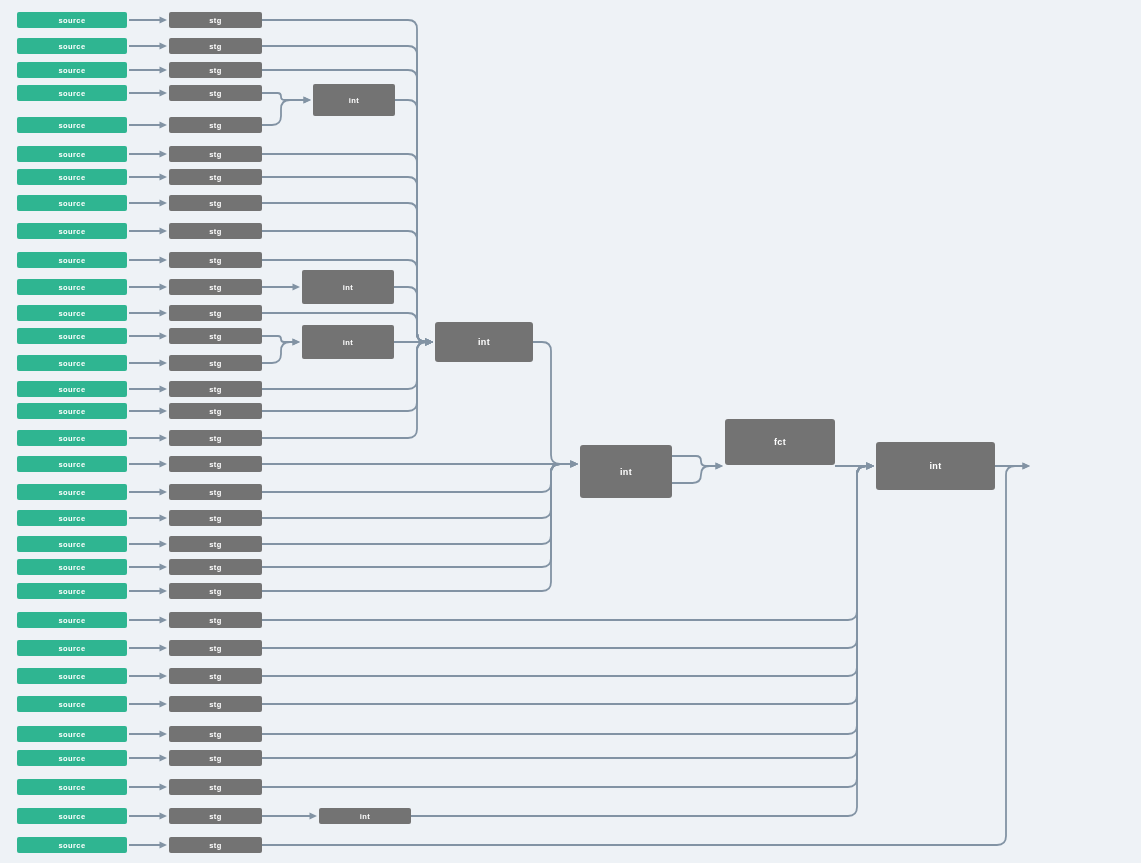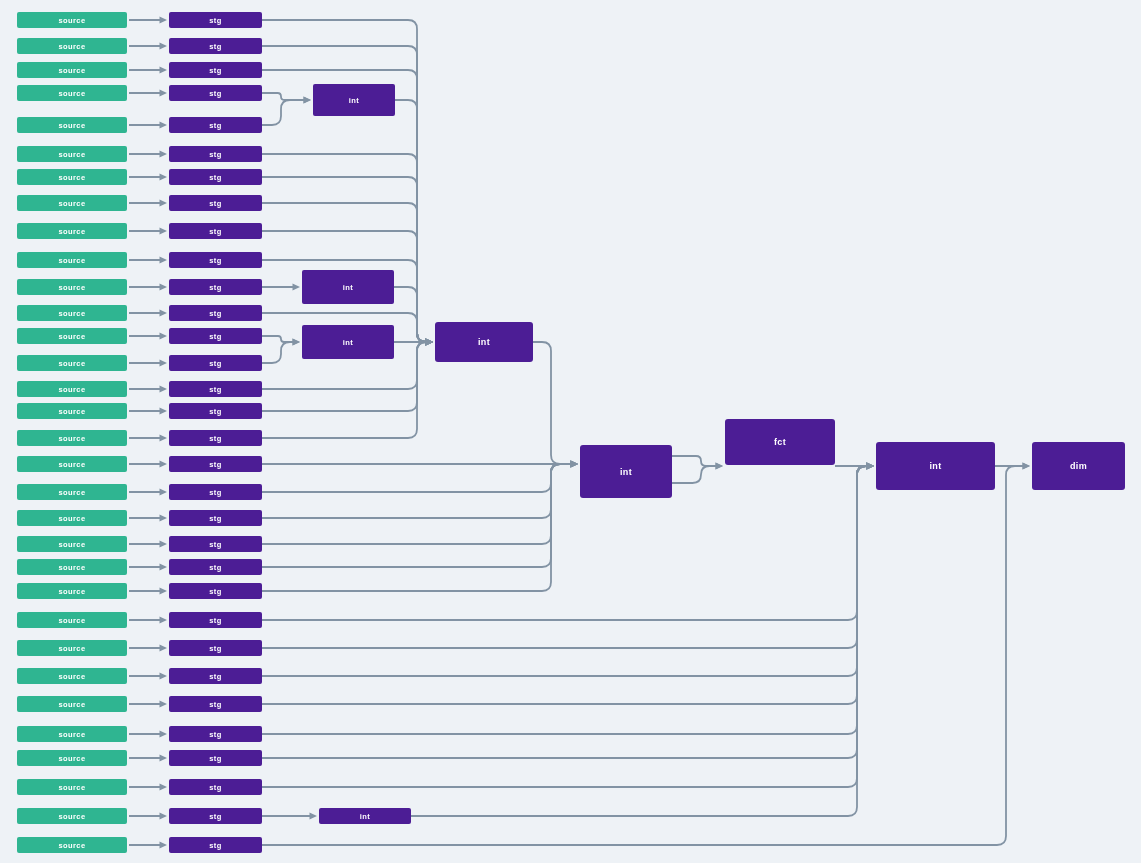--- a/index.html
+++ b/index.html
@@ -18,21 +18,21 @@
     font-weight:700;
     font-size:7.5px;
     letter-spacing:.4px;
     border-radius:2px;
     box-sizing:border-box;
     cursor:pointer;
     user-select:none;
   }
   .node.big{font-size:9px;border-radius:3px;}
   .node.source{background:#2fb591;}
-  .node.model{background:#4c1d95;align-items:center;}
+  .node.model{background:#737373;align-items:center;}
 </style>
 </head>
 <body>
 
 <div class="canvas" id="canvas">
   <svg id="edges" width="1141" height="863">
       <path d="M129 20 L165 20" fill="none" stroke="#8293a4" stroke-width="1.8"></path>
       <path d="M159.5 16.4 L167 20 L159.5 23.6 Z" fill="#8293a4"></path>
       <path d="M129 46 L165 46" fill="none" stroke="#8293a4" stroke-width="1.8"></path>
       <path d="M159.5 42.4 L167 46 L159.5 49.6 Z" fill="#8293a4"></path>
@@ -388,16 +388,13 @@
     </div>
     <div class="node model" style="left: 319px; top: 808px; width: 92px; height: 16px;">
       <span>int</span>
     </div>
     <div class="node model big" style="left: 725px; top: 419px; width: 110px; height: 46px;">
       <span>fct</span>
     </div>
     <div class="node model big" style="left: 876px; top: 442px; width: 119px; height: 48px;">
       <span>int</span>
     </div>
-    <div class="node model big" style="left: 1032px; top: 442px; width: 93px; height: 48px;">
-      <span>dim</span>
-    </div>
   </div>
 
 </body></html>

